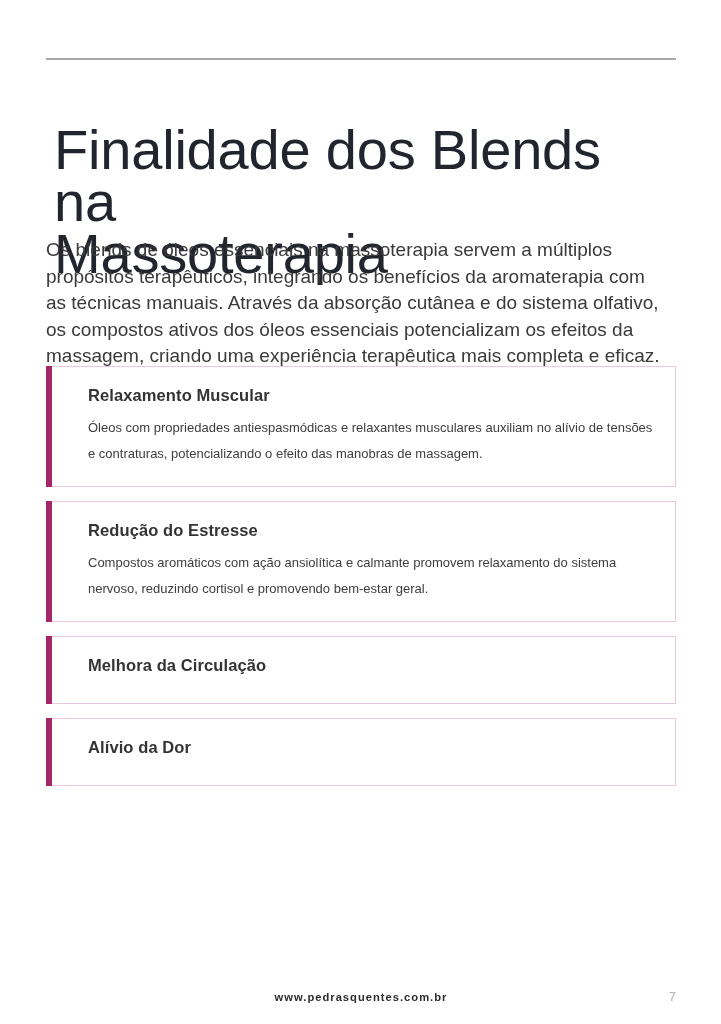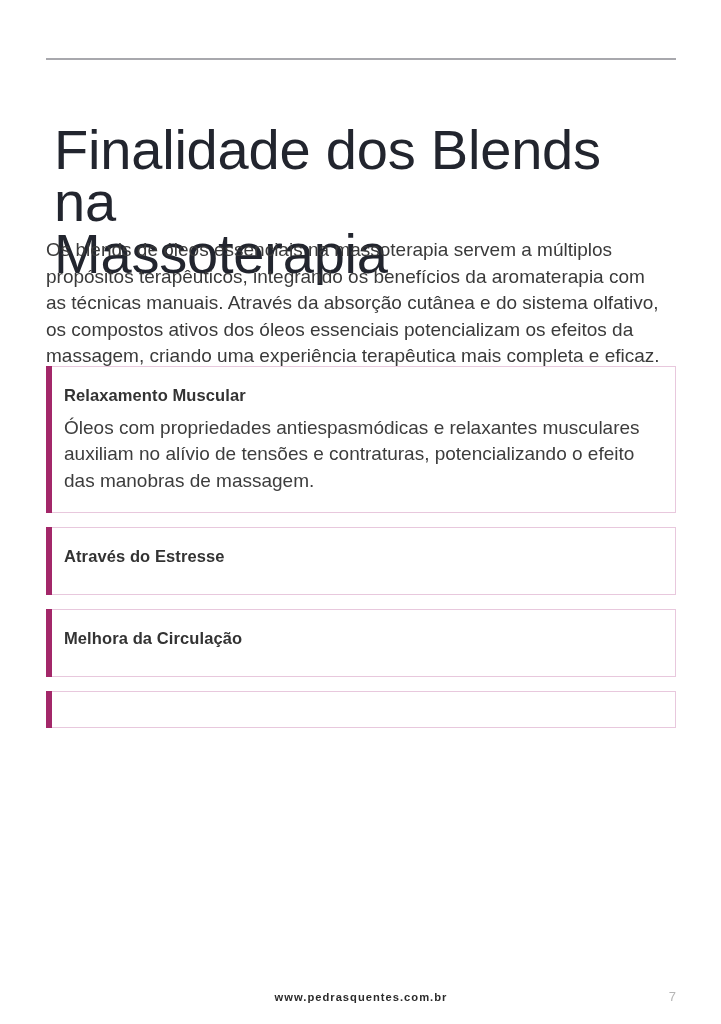--- a/index.html
+++ b/index.html
@@ -69,21 +69,21 @@
     width: 630px;
   }
 
   .card {
     position: relative;
     box-sizing: border-box;
     border: 1px solid #e8c8dd;
     border-left: none;
     background: #ffffff;
     margin-bottom: 14px;
-    padding: 17px 22px 18px 18px;
+    padding: 17px 22px 18px 42px;
   }
   .card:last-child { margin-bottom: 0; }
 
   .card-accent {
     position: absolute;
     left: 0;
     top: -1px;
     bottom: -1px;
     width: 6px;
     background: #a32769;
@@ -92,21 +92,21 @@
   .card-title {
     font-size: 16.5px;
     font-weight: bold;
     color: #333333;
     letter-spacing: 0.1px;
     margin: 0 0 9px 0;
     line-height: 22px;
   }
 
   .card-body {
-    font-size: 19px;
+    font-size: 13px;
     line-height: 26.4px;
     color: #3d3d3d;
     margin: 0;
   }
 
   
   .footer {
     position: absolute;
     left: 46px;
     top: 988px;
@@ -149,30 +149,32 @@
   <div class="cards">
 
     <div class="card">
       <div class="card-accent"></div>
       <h2 class="card-title">Relaxamento Muscular</h2>
       <p class="card-body">Óleos com propriedades antiespasmódicas e relaxantes musculares auxiliam no alívio de tensões e contraturas, potencializando o efeito das manobras de massagem.</p>
     </div>
 
     <div class="card">
       <div class="card-accent"></div>
-      <h2 class="card-title">Através do Estresse</h2>
+      <h2 class="card-title">Redução do Estresse</h2>
+      <p class="card-body">Compostos aromáticos com ação ansiolítica e calmante promovem relaxamento do sistema nervoso, reduzindo cortisol e promovendo bem-estar geral.</p>
     </div>
 
     <div class="card">
       <div class="card-accent"></div>
       <h2 class="card-title">Melhora da Circulação</h2>
     </div>
 
     <div class="card">
       <div class="card-accent"></div>
+      <h2 class="card-title">Alívio da Dor</h2>
     </div>
 
   </div>
 
   <div class="footer">
     <div class="footer-url">www.pedrasquentes.com.br</div>
     <div class="footer-page">7</div>
   </div>
 
 </div>

